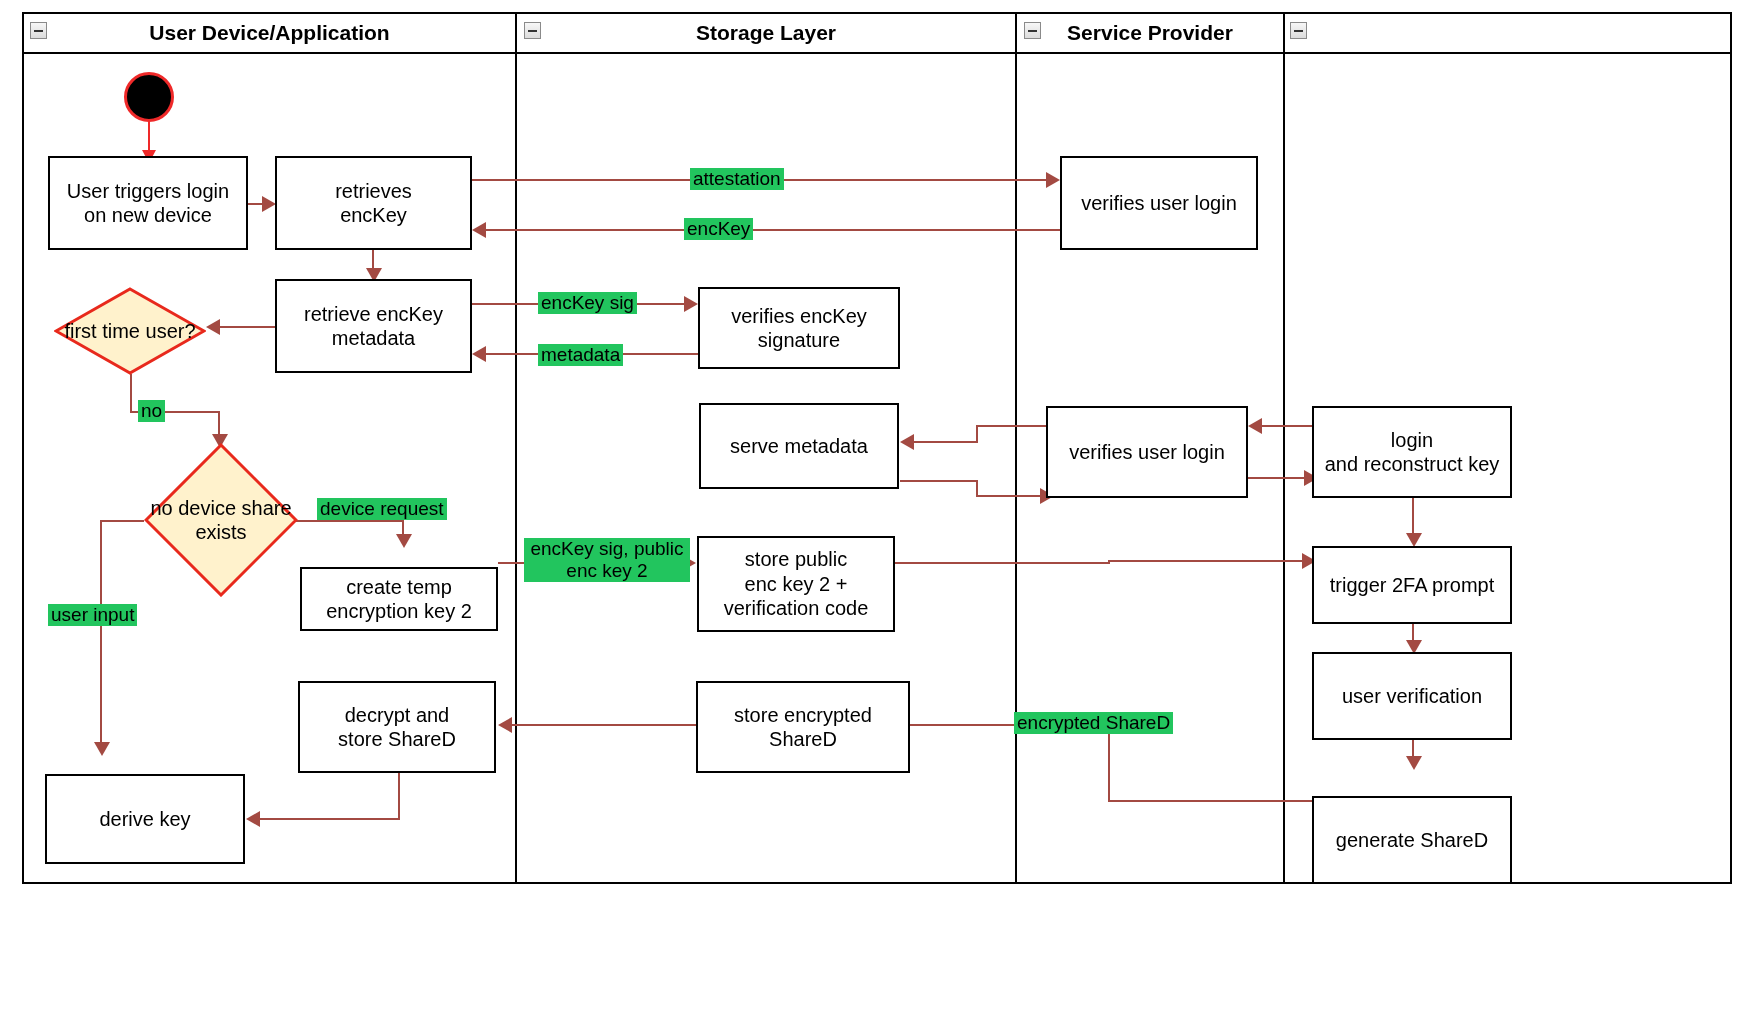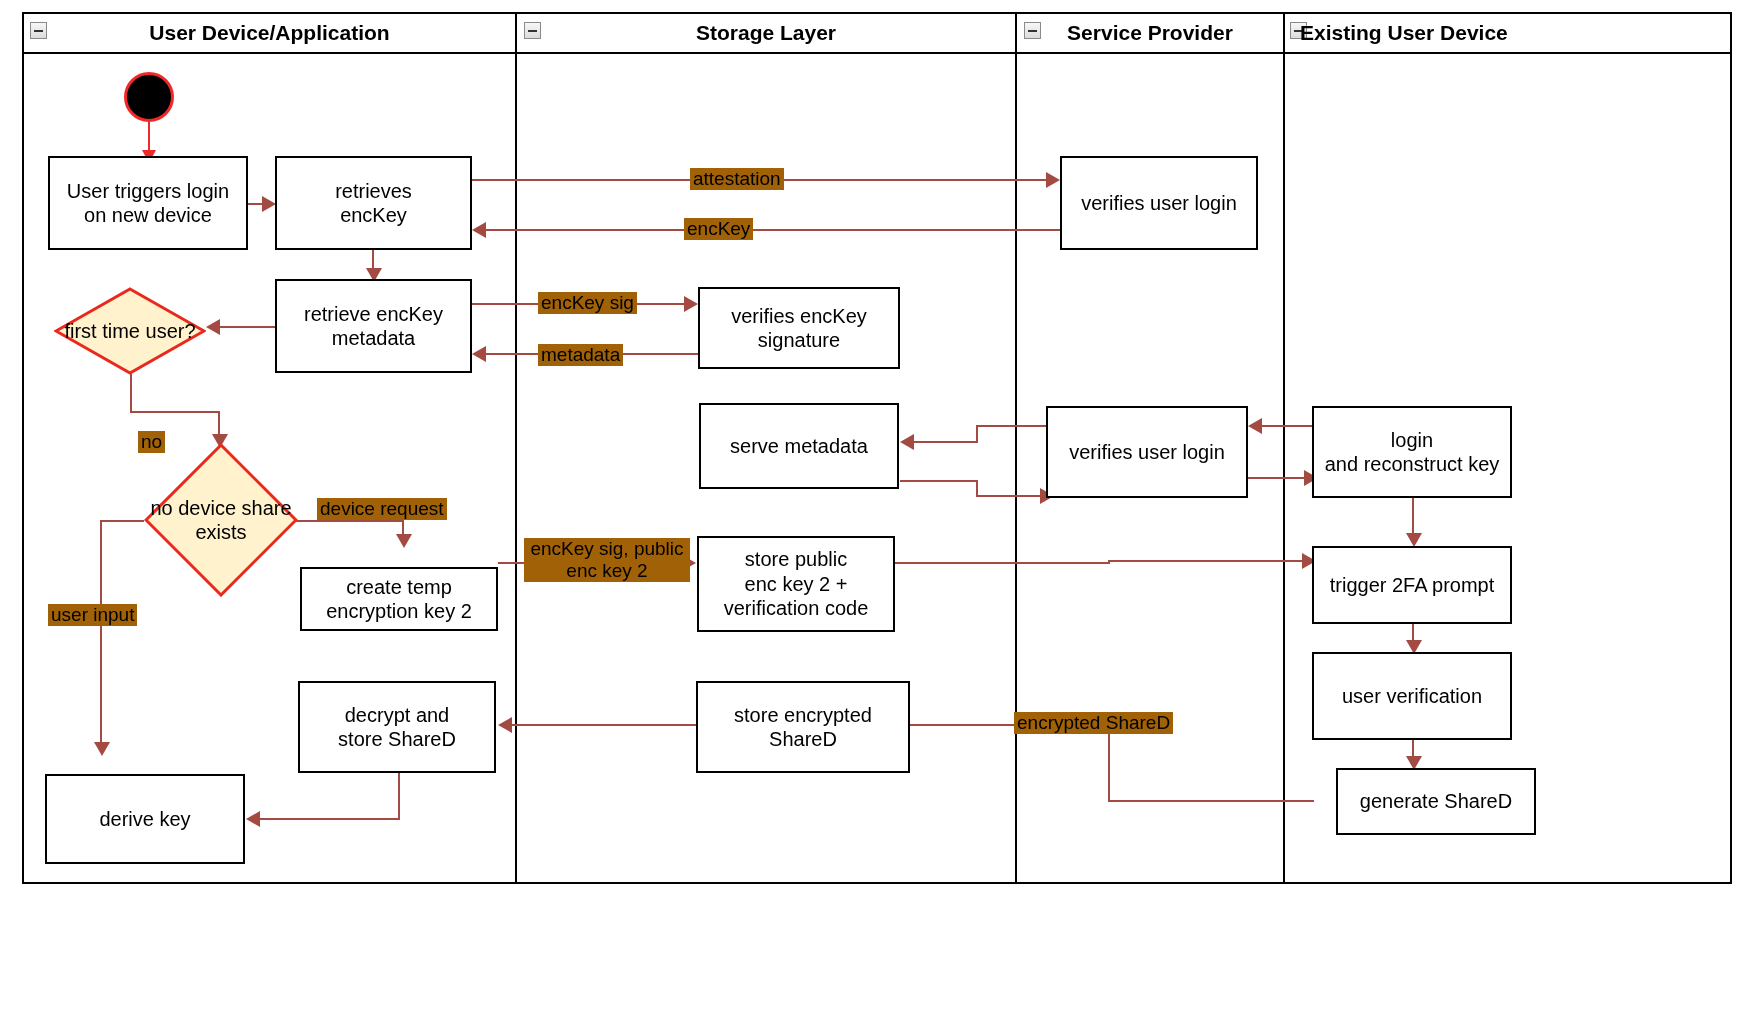--- a/index.html
+++ b/index.html
@@ -38,21 +38,21 @@
   .edge{position:absolute;background:#a34a42;}
   .h{height:2px;}
   .v{width:2px;}
   .arrow{position:absolute;width:0;height:0;}
   .ar-right{border-top:8px solid transparent;border-bottom:8px solid transparent;border-left:14px solid #a34a42;}
   .ar-left {border-top:8px solid transparent;border-bottom:8px solid transparent;border-right:14px solid #a34a42;}
   .ar-down {border-left:8px solid transparent;border-right:8px solid transparent;border-top:14px solid #a34a42;}
   .red-arrow-down{border-left:7px solid transparent;border-right:7px solid transparent;border-top:13px solid #ef2929;}
   .edge-red{position:absolute;background:#ef2929;}
 
-  .elabel{position:absolute;font-size:19px;color:#000;background:#a16207;
+  .elabel{position:absolute;font-size:19px;color:#000;background:#22c55e;
           padding:0 3px;white-space:nowrap;line-height:1.15;}
   .elabel.two{white-space:normal;text-align:center;}
 </style>
 </head>
 <body>
 
 <div id="canvas">
 
   <div class="lane-frame"></div>
   <div class="lane-header-row"></div>
@@ -64,21 +64,20 @@
   <div class="lane-collapse" style="left:30px;"></div>
   <div class="lane-title" style="left:24px;width:491px;">User Device/Application</div>
 
   <div class="lane-collapse" style="left:524px;"></div>
   <div class="lane-title" style="left:517px;width:498px;">Storage Layer</div>
 
   <div class="lane-collapse" style="left:1024px;"></div>
   <div class="lane-title" style="left:1017px;width:266px;">Service Provider</div>
 
   <div class="lane-collapse" style="left:1290px;"></div>
-  <div class="lane-title" style="left:1300px;width:430px;text-align:left;">Existing User Device</div>
 
   <div class="edge-red" style="left:148px;top:120px;width:2px;height:32px;"></div>
   <div class="arrow red-arrow-down" style="left:142px;top:150px;"></div>
 
   <div class="edge h" style="left:248px;top:203px;width:20px;"></div>
   <div class="arrow ar-right" style="left:262px;top:196px;"></div>
 
   <div class="edge h" style="left:472px;top:179px;width:580px;"></div>
   <div class="arrow ar-right" style="left:1046px;top:172px;"></div>
   <div class="elabel" style="left:690px;top:168px;">attestation</div>
@@ -98,21 +97,21 @@
   <div class="elabel" style="left:538px;top:292px;">encKey sig</div>
 
   <div class="edge h" style="left:484px;top:353px;width:216px;"></div>
   <div class="arrow ar-left" style="left:472px;top:346px;"></div>
   <div class="elabel" style="left:538px;top:344px;">metadata</div>
 
   <div class="edge v" style="left:130px;top:374px;height:38px;"></div>
   <div class="edge h" style="left:130px;top:411px;width:90px;"></div>
   <div class="edge v" style="left:218px;top:411px;height:30px;"></div>
   <div class="arrow ar-down" style="left:212px;top:434px;"></div>
-  <div class="elabel" style="left:138px;top:400px;margin-top:31px;">no</div>
+  <div class="elabel" style="left:138px;top:400px;">no</div>
 
   <div class="edge h" style="left:296px;top:520px;width:108px;"></div>
   <div class="edge v" style="left:402px;top:520px;height:22px;"></div>
   <div class="arrow ar-down" style="left:396px;top:534px;"></div>
   <div class="elabel" style="left:317px;top:498px;">device request</div>
 
   <div class="edge h" style="left:100px;top:520px;width:44px;"></div>
   <div class="edge v" style="left:100px;top:520px;height:228px;"></div>
   <div class="arrow ar-down" style="left:94px;top:742px;"></div>
   <div class="elabel" style="left:48px;top:604px;">user input</div>
@@ -273,17 +272,17 @@
   </div>
 
   <div class="node" style="left:1312px;top:546px;width:200px;height:78px;">
     <span>trigger 2FA prompt</span>
   </div>
 
   <div class="node" style="left:1312px;top:652px;width:200px;height:88px;">
     <span>user verification</span>
   </div>
 
-  <div class="node" style="left:1312px;top:768px;width:200px;height:67px;margin-left:24px;">
+  <div class="node" style="left:1312px;top:796px;width:200px;height:88px;">
     <span>generate ShareD</span>
   </div>
 
 </div>
 
 </body></html>

